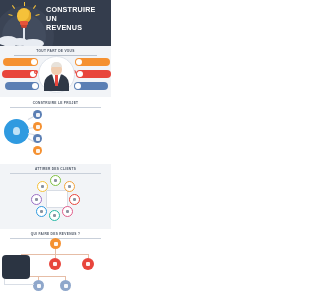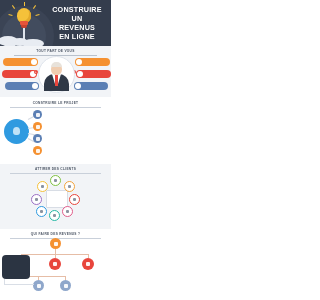--- a/index.html
+++ b/index.html
@@ -19,21 +19,21 @@
   .trail{position:absolute;left:23px;top:22px;width:2px;height:18px;background:#dfe4ec;}
   .bulb{position:absolute;left:17px;top:8px;width:14px;height:15px;background:#f5c13a;border-radius:50% 50% 45% 45%;box-shadow:inset -2px -2px 0 #e3a92a;}
   .bulb-neck{position:absolute;left:20px;top:21px;width:8px;height:4px;background:#e5543a;border-radius:1px;}
   .bulb-tip{position:absolute;left:21px;top:25px;width:6px;height:3px;background:#c8432f;border-radius:0 0 2px 2px;}
   .ray{position:absolute;background:#f5c13a;width:1px;height:4px;}
   .r1{left:13px;top:5px;transform:rotate(-35deg);}
   .r2{left:24px;top:2px;}
   .r3{left:34px;top:5px;transform:rotate(35deg);}
   .r4{left:10px;top:13px;transform:rotate(-75deg);}
   .r5{left:37px;top:13px;transform:rotate(75deg);}
-  .hero-title{position:absolute;left:46px;top:5px;width:62px;color:#ffffff;font-size:7.2px;font-weight:bold;line-height:9px;text-align:center;letter-spacing:.2px;}
+  .hero-title{position:absolute;left:46px;top:5px;width:62px;color:#ffffff;font-size:7.2px;font-weight:bold;line-height:9px;letter-spacing:.2px;}
 
   
   .sec-title{font-size:3.2px;font-weight:bold;color:#4b5564;text-align:center;letter-spacing:.3px;text-transform:uppercase;}
   .rule{height:1px;background:#c9d0da;margin:2px 10px 0 10px;}
   .tline{height:1.1px;background:#c2c8d2;border-radius:1px;margin-bottom:1px;}
   .tline.b{background:#5a6474;height:1.4px;}
   .w95{width:95%}.w88{width:88%}.w80{width:80%}.w70{width:70%}.w60{width:60%}.w45{width:45%}
 
   
   .s-video{position:relative;height:48px;background:#f2f4f7;padding-top:3px;}
@@ -114,21 +114,20 @@
     <div class="bulb"></div>
     <div class="bulb-neck"></div>
     <div class="bulb-tip"></div>
     <div class="cloud c1"></div>
     <div class="cloud c4"></div>
     <div class="cloud c2"></div>
     <div class="cloud c3"></div>
     <div class="hero-title">
       <div>CONSTRUIRE UN</div>
       <div>REVENUS</div>
-      <div>EN LIGNE</div>
     </div>
   </div>
 
   <div class="s-video">
     <div class="sec-title">TOUT PART DE VOUS</div>
     <div class="vid-rule"></div>
 
     <div class="pill p-or p1">
       <span class="txt"><i class="tline w80"></i><i class="tline w60"></i></span>
       <span class="dot"></span>

